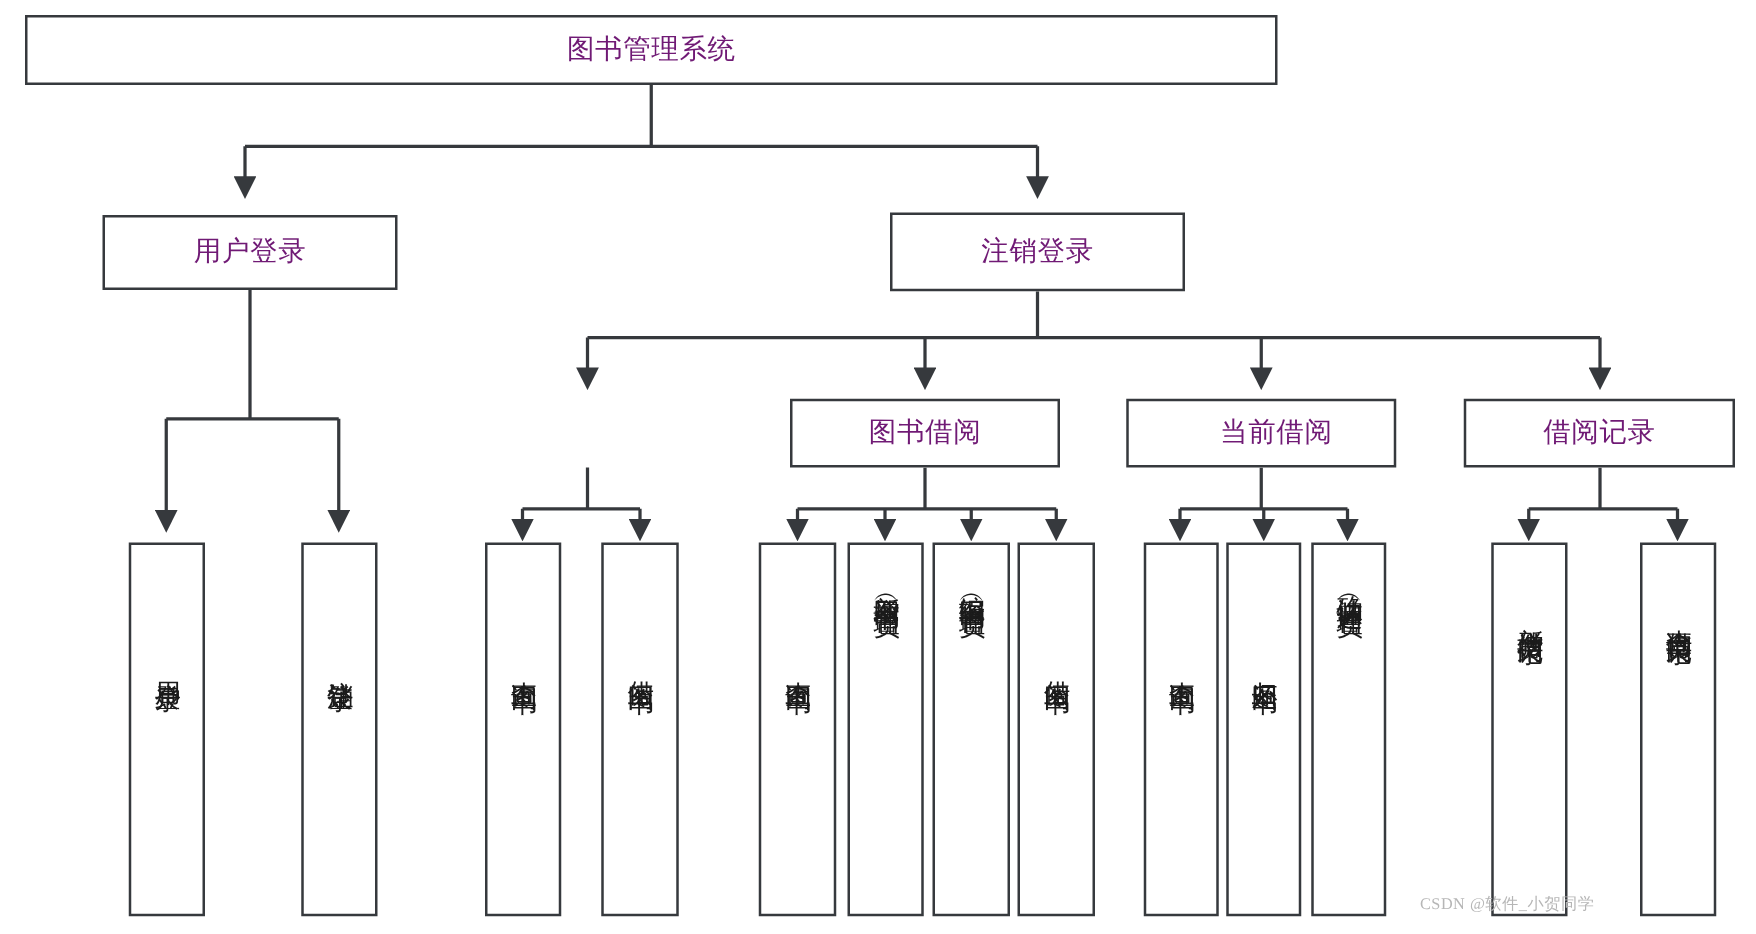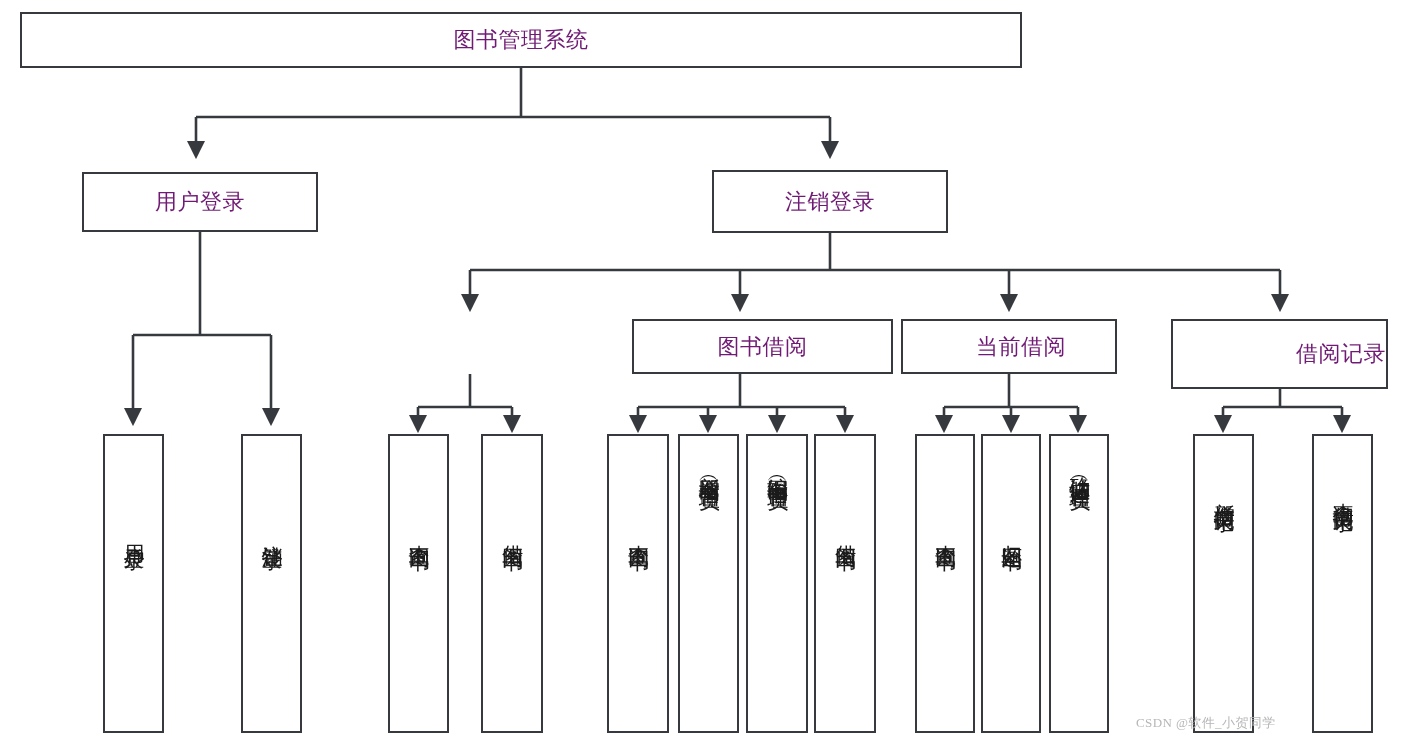--- a/index.html
+++ b/index.html
@@ -139,27 +139,27 @@
     <span class="label">图书管理系统</span>
   </div>
 
   <div class="node horiz" style="left:82px; top:172px; width:236px; height:60px;">
     <span class="label">用户登录</span>
   </div>
   <div class="node horiz" style="left:712px; top:170px; width:236px; height:63px;">
     <span class="label">注销登录</span>
   </div>
 
-  <div class="node horiz" style="left:632px; top:319px; width:261px; height:55px;justify-content:center;">
+  <div class="node horiz" style="left:632px; top:319px; width:216px; height:55px;justify-content:center;">
     <span class="label">图书借阅</span>
   </div>
   <div class="node horiz" style="left:901px; top:319px; width:216px; height:55px;padding-left:24px;">
     <span class="label">当前借阅</span>
   </div>
-  <div class="node horiz" style="left:1171px; top:319px; width:217px; height:70px;justify-content:flex-end;">
+  <div class="node horiz" style="left:1171px; top:319px; width:217px; height:55px;">
     <span class="label">借阅记录</span>
   </div>
 
   <div class="node vert mid" style="left:103px; top:434px; width:61px; height:299px;">
     <span class="label">用户登录</span>
   </div>
   <div class="node vert mid" style="left:241px; top:434px; width:61px; height:299px;">
     <span class="label">注销登录</span>
   </div>
 

